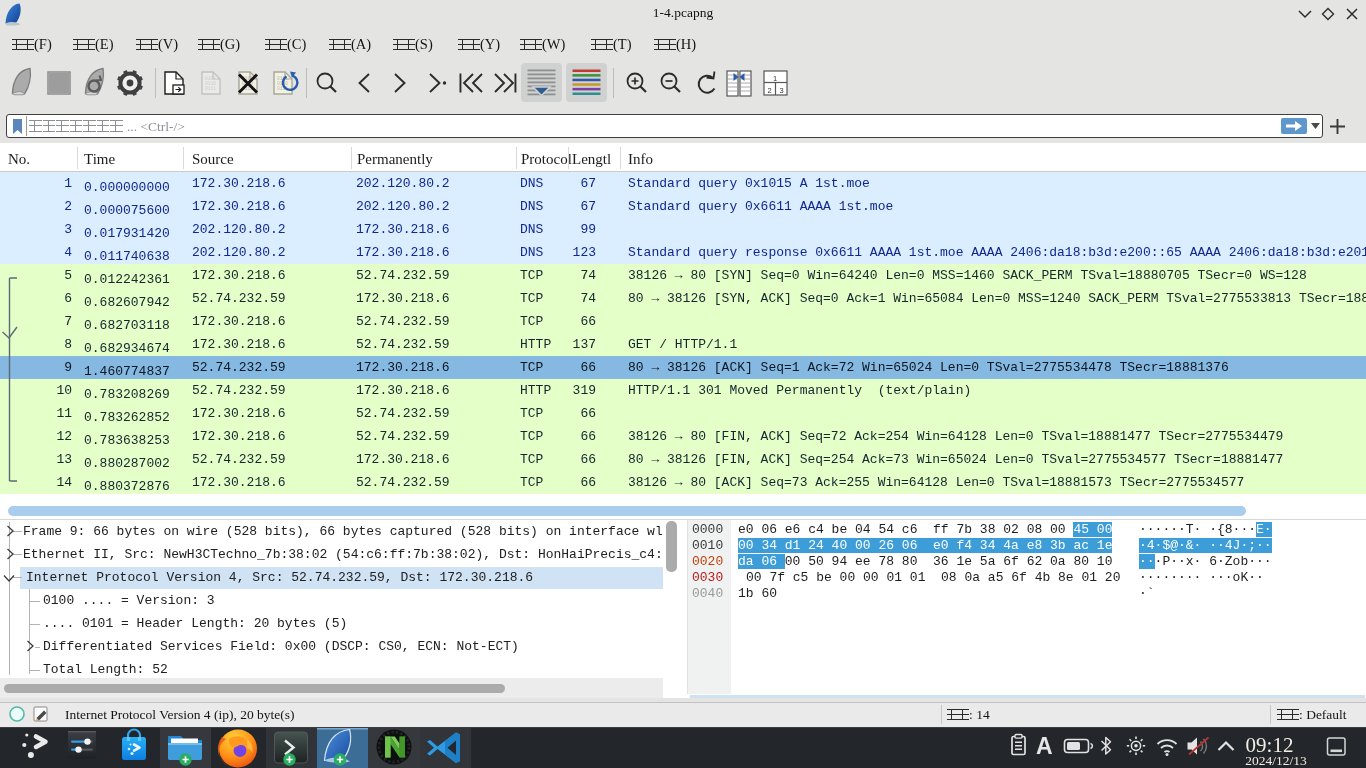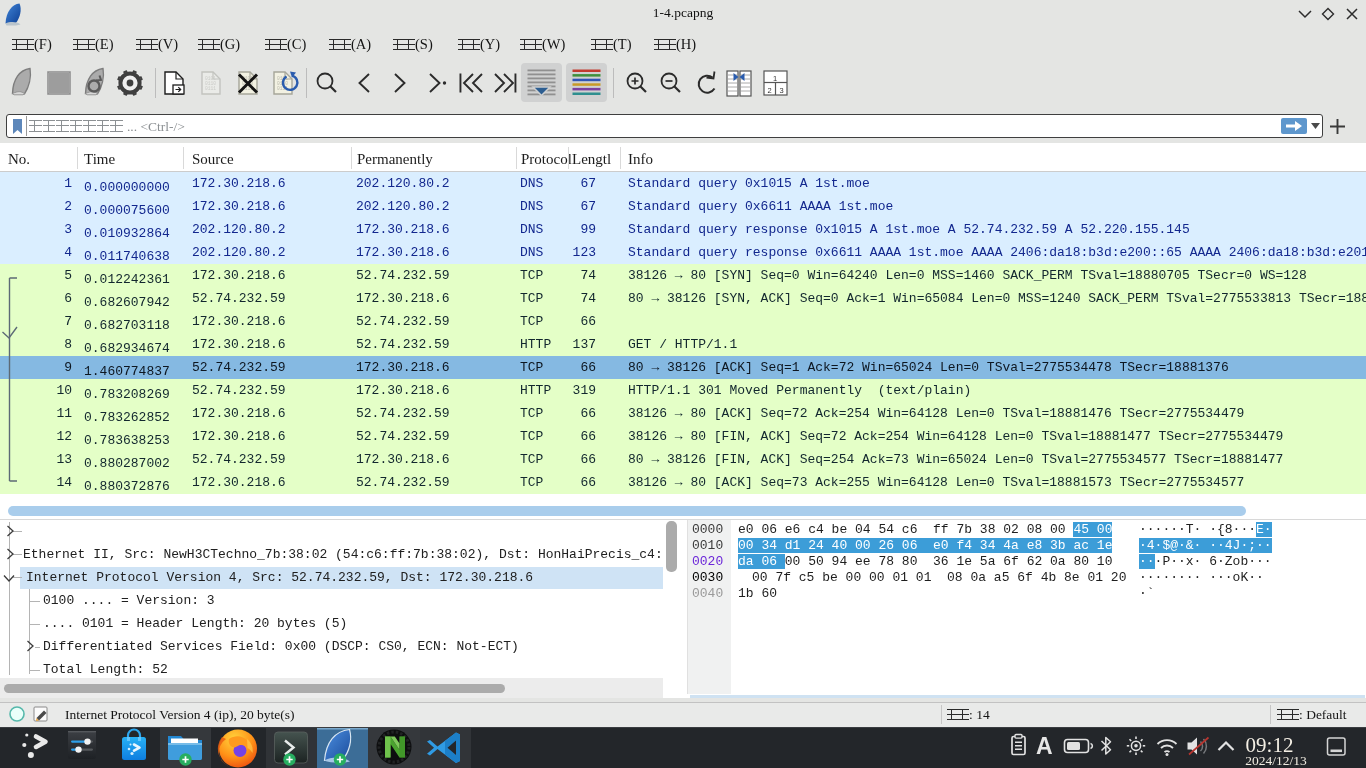--- a/index.html
+++ b/index.html
@@ -206,29 +206,29 @@
 <div class="hdrsep" style="left:77px"></div>
 <div class="hdrsep" style="left:183px"></div>
 <div class="hdrsep" style="left:351px"></div>
 <div class="hdrsep" style="left:516px"></div>
 <div class="hdrsep" style="left:568px"></div>
 <div class="hdrsep" style="left:620px"></div>
 
 <div id="plist" class="abs mono" style="left:0;top:172px;width:1366px;height:322px;background:#fff">
 <div class="row dns" style="top:0px"><span class="c-no">1</span><span class="c-t">0.000000000</span><span class="c-s">172.30.218.6</span><span class="c-d">202.120.80.2</span><span class="c-p">DNS</span><span class="c-l">67</span><span class="c-i">Standard query 0x1015 A 1st.moe</span></div>
 <div class="row dns" style="top:23px"><span class="c-no">2</span><span class="c-t">0.000075600</span><span class="c-s">172.30.218.6</span><span class="c-d">202.120.80.2</span><span class="c-p">DNS</span><span class="c-l">67</span><span class="c-i">Standard query 0x6611 AAAA 1st.moe</span></div>
-<div class="row dns" style="top:46px"><span class="c-no">3</span><span class="c-t">0.010932864</span><span class="c-s">202.120.80.2</span><span class="c-d">172.30.218.6</span><span class="c-p">DNS</span><span class="c-l">99</span><span class="c-i">Standard query response 0x1015 A 1st.moe A 52.74.232.59 A 52.220.155.145</span></div>
+<div class="row dns" style="top:46px"><span class="c-no">3</span><span class="c-t">0.017931420</span><span class="c-s">202.120.80.2</span><span class="c-d">172.30.218.6</span><span class="c-p">DNS</span><span class="c-l">99</span></div>
 <div class="row dns" style="top:69px"><span class="c-no">4</span><span class="c-t">0.011740638</span><span class="c-s">202.120.80.2</span><span class="c-d">172.30.218.6</span><span class="c-p">DNS</span><span class="c-l">123</span><span class="c-i">Standard query response 0x6611 AAAA 1st.moe AAAA 2406:da18:b3d:e200::65 AAAA 2406:da18:b3d:e201</span></div>
 <div class="row tcp" style="top:92px"><span class="c-no">5</span><span class="c-t">0.012242361</span><span class="c-s">172.30.218.6</span><span class="c-d">52.74.232.59</span><span class="c-p">TCP</span><span class="c-l">74</span><span class="c-i">38126 → 80 [SYN] Seq=0 Win=64240 Len=0 MSS=1460 SACK_PERM TSval=18880705 TSecr=0 WS=128</span></div>
 <div class="row tcp" style="top:115px"><span class="c-no">6</span><span class="c-t">0.682607942</span><span class="c-s">52.74.232.59</span><span class="c-d">172.30.218.6</span><span class="c-p">TCP</span><span class="c-l">74</span><span class="c-i">80 → 38126 [SYN, ACK] Seq=0 Ack=1 Win=65084 Len=0 MSS=1240 SACK_PERM TSval=2775533813 TSecr=188</span></div>
 <div class="row tcp" style="top:138px"><span class="c-no">7</span><span class="c-t">0.682703118</span><span class="c-s">172.30.218.6</span><span class="c-d">52.74.232.59</span><span class="c-p">TCP</span><span class="c-l">66</span></div>
 <div class="row tcp" style="top:161px"><span class="c-no">8</span><span class="c-t">0.682934674</span><span class="c-s">172.30.218.6</span><span class="c-d">52.74.232.59</span><span class="c-p">HTTP</span><span class="c-l">137</span><span class="c-i">GET / HTTP/1.1 </span></div>
 <div class="row sel" style="top:184px"><span class="c-no">9</span><span class="c-t">1.460774837</span><span class="c-s">52.74.232.59</span><span class="c-d">172.30.218.6</span><span class="c-p">TCP</span><span class="c-l">66</span><span class="c-i">80 → 38126 [ACK] Seq=1 Ack=72 Win=65024 Len=0 TSval=2775534478 TSecr=18881376</span></div>
 <div class="row tcp" style="top:207px"><span class="c-no">10</span><span class="c-t">0.783208269</span><span class="c-s">52.74.232.59</span><span class="c-d">172.30.218.6</span><span class="c-p">HTTP</span><span class="c-l">319</span><span class="c-i">HTTP/1.1 301 Moved Permanently  (text/plain)</span></div>
-<div class="row tcp" style="top:230px"><span class="c-no">11</span><span class="c-t">0.783262852</span><span class="c-s">172.30.218.6</span><span class="c-d">52.74.232.59</span><span class="c-p">TCP</span><span class="c-l">66</span><span class="c-i">38126 → 80 [ACK] Seq=72 Ack=254 Win=64128 Len=0 TSval=18881476 TSecr=2775534479</span></div>
+<div class="row tcp" style="top:230px"><span class="c-no">11</span><span class="c-t">0.783262852</span><span class="c-s">172.30.218.6</span><span class="c-d">52.74.232.59</span><span class="c-p">TCP</span><span class="c-l">66</span></div>
 <div class="row tcp" style="top:253px"><span class="c-no">12</span><span class="c-t">0.783638253</span><span class="c-s">172.30.218.6</span><span class="c-d">52.74.232.59</span><span class="c-p">TCP</span><span class="c-l">66</span><span class="c-i">38126 → 80 [FIN, ACK] Seq=72 Ack=254 Win=64128 Len=0 TSval=18881477 TSecr=2775534479</span></div>
 <div class="row tcp" style="top:276px"><span class="c-no">13</span><span class="c-t">0.880287002</span><span class="c-s">52.74.232.59</span><span class="c-d">172.30.218.6</span><span class="c-p">TCP</span><span class="c-l">66</span><span class="c-i">80 → 38126 [FIN, ACK] Seq=254 Ack=73 Win=65024 Len=0 TSval=2775534577 TSecr=18881477</span></div>
 <div class="row tcp" style="top:299px"><span class="c-no">14</span><span class="c-t">0.880372876</span><span class="c-s">172.30.218.6</span><span class="c-d">52.74.232.59</span><span class="c-p">TCP</span><span class="c-l">66</span><span class="c-i">38126 → 80 [ACK] Seq=73 Ack=255 Win=64128 Len=0 TSval=18881573 TSecr=2775534577</span></div>
 </div>
 
 <svg class="abs" style="left:0;top:172px" width="24" height="322" viewBox="0 0 24 322">
  <path d="M9.5 106 H17 M9.5 106 V309 M9.5 309 H17" stroke="#5c6a76" stroke-width="1.4" fill="none"></path>
  <path d="M2.5 160 L9 166 L17 155" stroke="#5c6a76" stroke-width="1.4" fill="none"></path>
 </svg>
 
@@ -256,43 +256,44 @@
 <svg class="abs" style="left:4px;top:28px" width="12" height="12" viewBox="0 0 12 12">
       <path d="M3.5 1 L9 6 L3.5 11" stroke="#3c3c3c" stroke-width="1.3" fill="none"></path>
     </svg>
 <svg class="abs" style="left:3px;top:52px" width="12" height="12" viewBox="0 0 12 12">
       <path d="M1 3.5 L6 9 L11 3.5" stroke="#3c3c3c" stroke-width="1.3" fill="none"></path>
     </svg>
 <svg class="abs" style="left:24px;top:120px" width="12" height="12" viewBox="0 0 12 12">
       <path d="M3.5 1 L9 6 L3.5 11" stroke="#3c3c3c" stroke-width="1.3" fill="none"></path>
     </svg>
 
+<div class="drow" style="left:23px;top:0px;width:640px;overflow:hidden">Frame 9: 66 bytes on wire (528 bits), 66 bytes captured (528 bits) on interface wl</div>
 <div class="drow" style="left:23px;top:23px;width:640px;overflow:hidden">Ethernet II, Src: NewH3CTechno_7b:38:02 (54:c6:ff:7b:38:02), Dst: HonHaiPrecis_c4:</div>
 <div class="drow" style="left:26px;top:46px;width:637px;overflow:hidden">Internet Protocol Version 4, Src: 52.74.232.59, Dst: 172.30.218.6</div>
 <div class="drow" style="left:43px;top:69px">0100 .... = Version: 3</div>
 <div class="drow" style="left:43px;top:92px">.... 0101 = Header Length: 20 bytes (5)</div>
 <div class="drow" style="left:43px;top:115px">Differentiated Services Field: 0x00 (DSCP: CS0, ECN: Not-ECT)</div>
 <div class="drow" style="left:43px;top:138px">Total Length: 52</div>
 
 <div class="abs" style="left:666px;top:1px;width:11px;height:51px;background:#ababab;border-radius:5px"></div>
 
 <div class="abs" style="left:0;top:158px;width:663px;height:20px;background:#ececec"></div>
 <div class="abs" style="left:4px;top:164px;width:501px;height:9px;background:#ababab;border-radius:4.5px"></div>
 </div>
 <div id="hexpane" class="abs mono" style="left:683px;top:520px;width:683px;height:178px">
 <div class="abs" style="left:4px;top:0;width:44px;height:174px;background:#f0f1f1;border-left:1px solid #e0e0e0"></div>
 <div class="hrow" style="left:9px;top:2px;color:#3c3c3c">0000</div>
 <div class="hrow" style="left:9px;top:18px;color:#3c3c3c">0010</div>
-<div class="hrow" style="left:9px;top:34px;color:#6d28d9">0020</div>
-<div class="hrow" style="left:9px;top:50px;color:#000000">0030</div>
+<div class="hrow" style="left:9px;top:34px;color:#c2410c">0020</div>
+<div class="hrow" style="left:9px;top:50px;color:#b91c1c">0030</div>
 <div class="hrow" style="left:9px;top:66px;color:#9a9a9a">0040</div>
 <div class="hrow" style="left:55px;top:2px">e0 06 e6 c4 be 04 54 c6  ff 7b 38 02 08 00 <span class="hl">45 00</span></div>
 <div class="hrow" style="left:55px;top:18px"><span class="hl">00 34 d1 24 40 00 26 06  e0 f4 34 4a e8 3b ac 1e</span></div>
 <div class="hrow" style="left:55px;top:34px"><span class="hl">da 06 </span>00 50 94 ee 78 80  36 1e 5a 6f 62 0a 80 10</div>
-<div class="hrow" style="left:69px;top:50px">00 7f c5 be 00 00 01 01  08 0a a5 6f 4b 8e 01 20</div>
+<div class="hrow" style="left:63px;top:50px">00 7f c5 be 00 00 01 01  08 0a a5 6f 4b 8e 01 20</div>
 <div class="hrow" style="left:55px;top:66px">1b 60</div>
 <div class="hrow" style="left:456px;top:2px">······T· ·{8···<span class="hl">E·</span></div>
 <div class="hrow" style="left:456px;top:18px"><span class="hl">·4·$@·&amp;· ··4J·;··</span></div>
 <div class="hrow" style="left:456px;top:34px"><span class="hl">··</span>·P··x· 6·Zob···</div>
 <div class="hrow" style="left:456px;top:50px">········ ···oK·· </div>
 <div class="hrow" style="left:456px;top:66px">·`</div>
 <div class="abs" style="left:7px;top:175px;width:675px;height:3px;background:#cfe2f2"></div>
 </div>
 
 <div class="abs" style="left:0;top:702px;width:1366px;height:25px;background:#e9eae9;border-top:1px solid #c2c2c2"></div>

